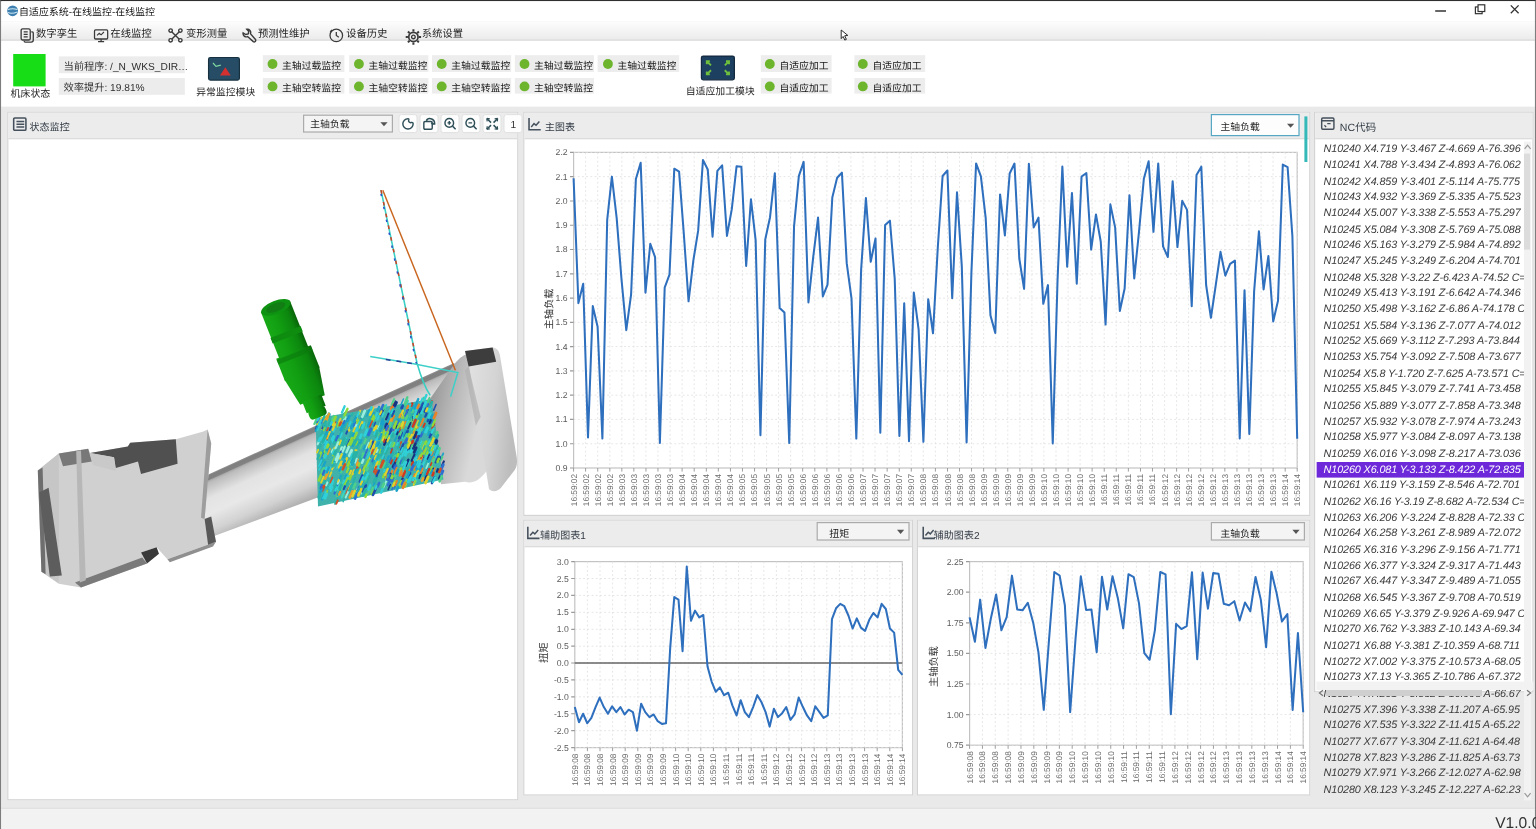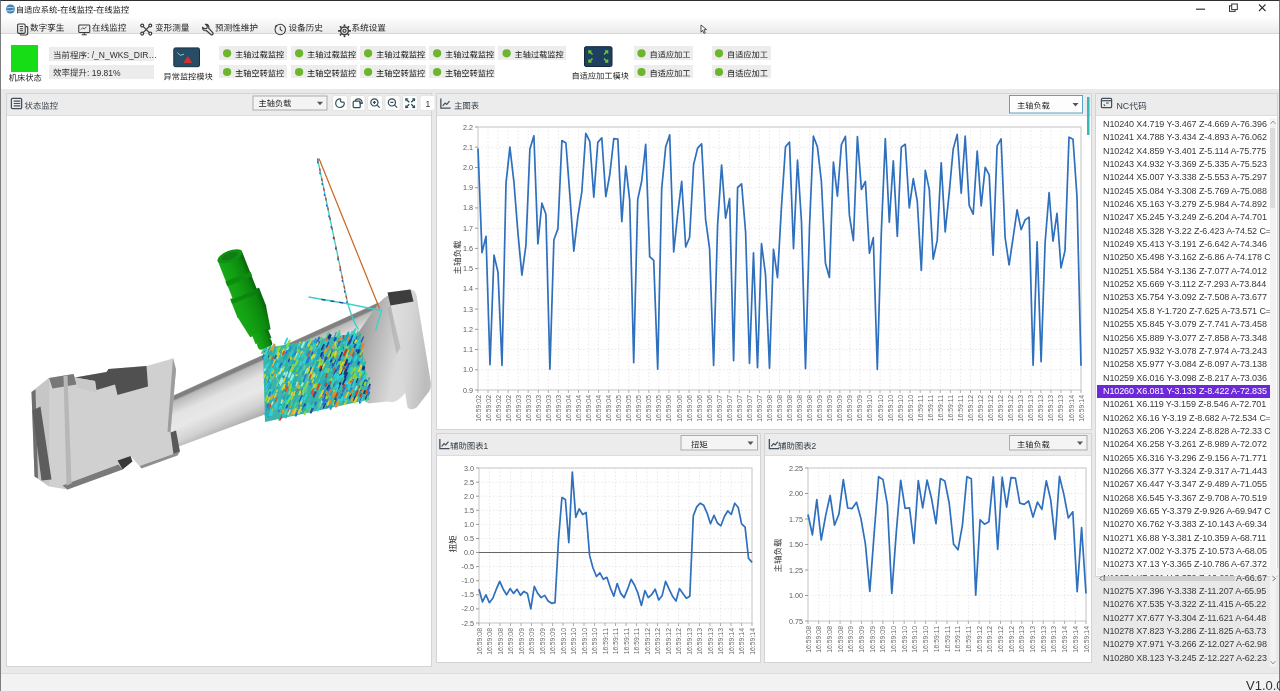--- a/index.html
+++ b/index.html
@@ -1641,21 +1641,21 @@
               <text font-size="6.9" fill="#6a6a6a" text-anchor="end" font-family="Liberation Sans, sans-serif">16:59:14</text>
             </g>
             <line x1="321.0" y1="165" x2="321.0" y2="168" stroke="#9a9a9a" stroke-width="0.8"></line>
             <g transform="translate(323.5 170) rotate(-90)">
               <text font-size="6.9" fill="#6a6a6a" text-anchor="end" font-family="Liberation Sans, sans-serif">16:59:14</text>
             </g>
             <polyline points="43.0,58.5 47.4,78.8 51.8,43.7 56.2,84.0 60.7,59.4 65.1,39.4 69.5,69.2 73.9,58.3 78.3,23.7 82.7,52.0 87.1,52.6 91.5,46.3 96.0,62.9 100.4,87.9 104.8,135.5 109.2,76.9 113.6,20.7 118.0,23.6 122.4,48.6 126.8,137.4 131.3,76.1 135.7,24.3 140.1,52.3 144.5,51.9 148.9,87.5 153.3,24.6 157.7,51.9 162.1,24.2 166.6,42.8 171.0,67.6 175.4,22.5 179.8,24.9 184.2,47.0 188.6,88.3 193.0,93.8 197.4,69.3 201.9,20.7 206.3,22.7 210.7,139.1 215.1,63.9 219.5,68.2 223.9,65.7 228.3,20.8 232.7,93.4 237.2,21.2 241.6,51.2 246.0,21.6 250.4,22.1 254.8,47.1 259.2,48.4 263.6,45.0 268.0,61.1 272.5,46.1 276.9,53.4 281.3,24.8 285.7,43.9 290.1,83.3 294.5,20.4 298.9,38.6 303.3,61.9 307.8,55.8 312.2,135.7 316.6,71.6 321.0,137.5" fill="none" stroke="#2e6fbe" stroke-width="1.7" stroke-linejoin="round"></polyline>
           </svg>
         </div>
   </div>
-  <div class="panel" style="left:1094px;top:4px;width:183px;height:484px;">
+  <div class="panel" style="left:1094px;top:4px;width:183px;height:484px;font-style:italic;">
     <div class="phead"></div>
     <div style="position:absolute;left:1px;top:24px;width:175px;height:549px;overflow:hidden">
           <div class="ncrow">N10240 X4.719 Y-3.467 Z-4.669 A-76.396</div>
           <div class="ncrow">N10241 X4.788 Y-3.434 Z-4.893 A-76.062</div>
           <div class="ncrow">N10242 X4.859 Y-3.401 Z-5.114 A-75.775</div>
           <div class="ncrow">N10243 X4.932 Y-3.369 Z-5.335 A-75.523</div>
           <div class="ncrow">N10244 X5.007 Y-3.338 Z-5.553 A-75.297</div>
           <div class="ncrow">N10245 X5.084 Y-3.308 Z-5.769 A-75.088</div>
           <div class="ncrow">N10246 X5.163 Y-3.279 Z-5.984 A-74.892</div>
           <div class="ncrow">N10247 X5.245 Y-3.249 Z-6.204 A-74.701</div>

